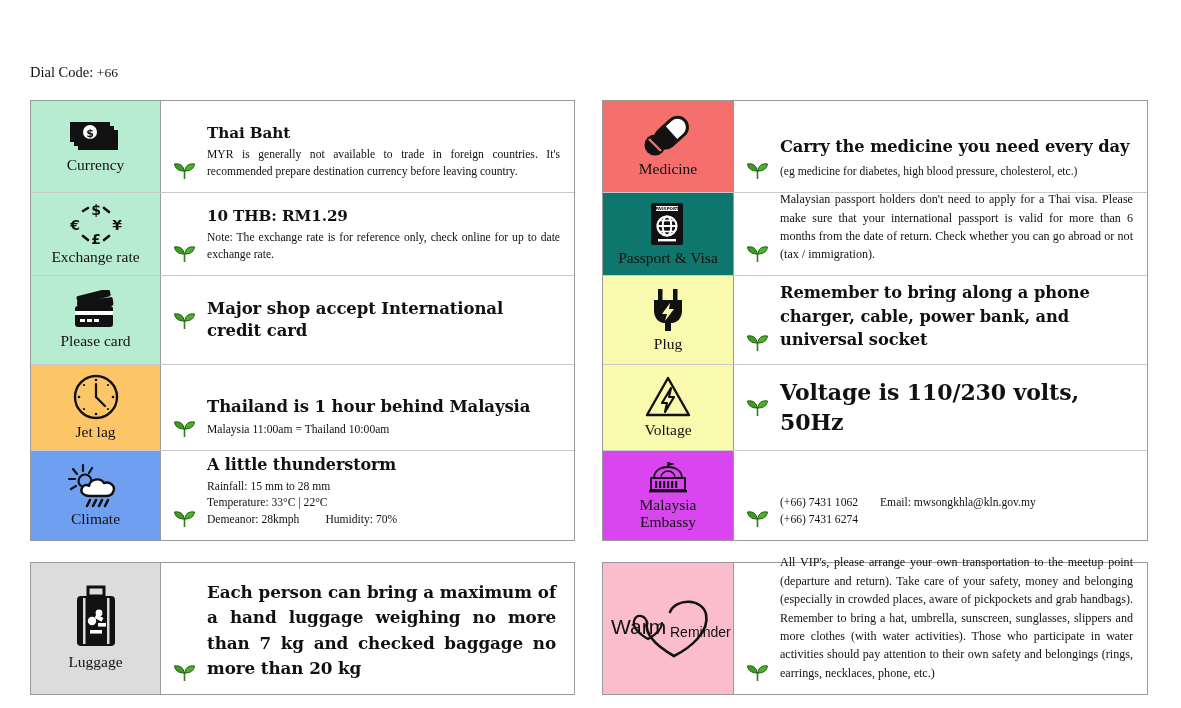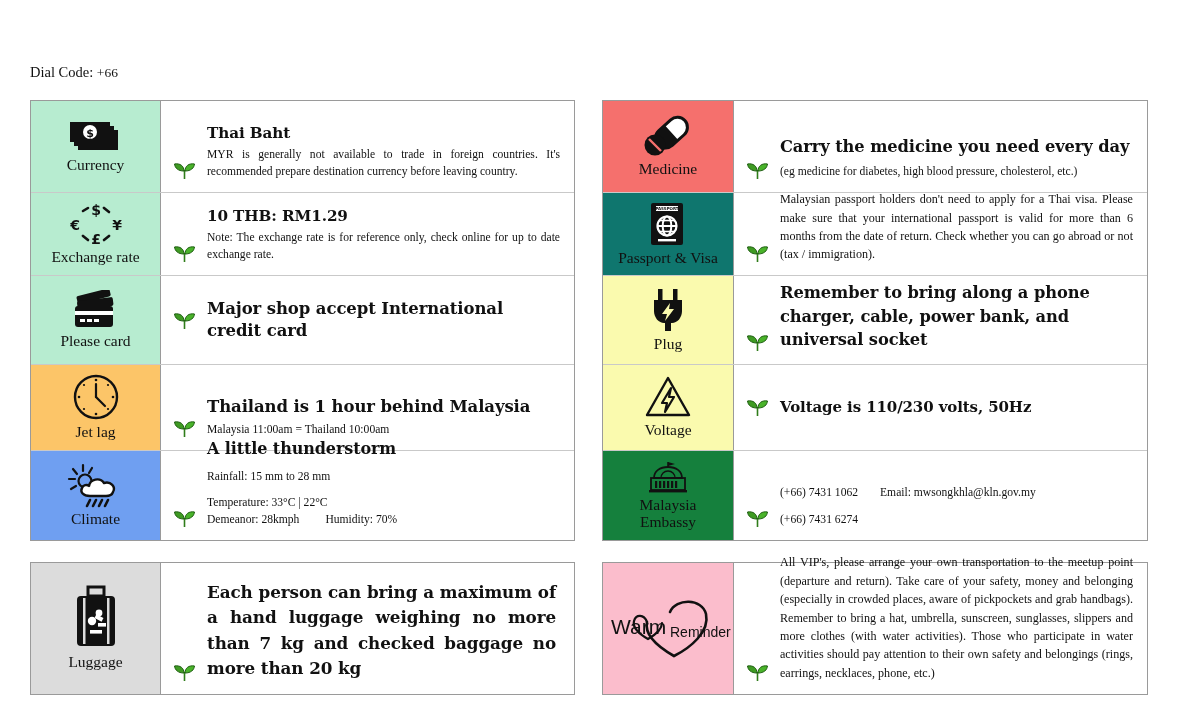--- a/index.html
+++ b/index.html
@@ -64,21 +64,21 @@
     font-weight:bold; font-size:15.2px; line-height:1.32;
     font-family:"DejaVu Serif","Liberation Serif",serif;
     letter-spacing:-0.1px;
   }
   .head.just{ text-align:justify; text-align-last:left; }
   .sub{
     font-size:11.6px; line-height:1.42; margin-top:4px;
     text-align:justify; text-align-last:left;
   }
   .sub.nj{ text-align:left; }
-  .sub .line{ display:block;margin-top:10px; }
+  .sub .line{ display:block; }
   .sub .two{ display:flex; gap:26px; }
 
   
   
   .warm{ position:relative; width:120px; height:76px; }
   .warm svg{ position:absolute; left:0; top:0; }
   .warm .w1{
     position:absolute; left:3px; top:25px;
     font-family:"Liberation Sans","DejaVu Sans",sans-serif;
     font-size:21px; color:#111;
@@ -407,27 +407,27 @@
       </div>
       <div class="body" style="align-items:center;height:100%">
         <span class="sprout">
           <svg width="24" height="18" viewBox="0 0 24 18">
             <path d="M11.5 17 C11.5 11 11.5 9 11.5 8" stroke="#2f7d1a" stroke-width="1.6" fill="none"></path>
             <path d="M11 9 C5 9 2 6 1.5 2 C7 1 11 4 11 9 Z" fill="#3f9b23" stroke="#1d5c10" stroke-width="1"></path>
             <path d="M12 9 C18 9 21 6 21.5 2 C16 1 12 4 12 9 Z" fill="#49b32a" stroke="#1d5c10" stroke-width="1"></path>
           </svg>
         </span>
         <div class="txt">
-          <div class="head" style="font-size:15px">Voltage is 110/230 volts, 50Hz</div>
+          <div class="head" style="font-size:22px">Voltage is 110/230 volts, 50Hz</div>
         </div>
       </div>
     </div>
 
     <div class="row" style="height:89px">
-      <div class="icocell" style="background:#15803d">
+      <div class="icocell" style="background:#d946ef">
         <span class="icoglyph">
           <svg width="50" height="34" viewBox="0 0 50 34">
             <path d="M25 2 L25 8" stroke="#111" stroke-width="1.6"></path>
             <path d="M25 2 L32 4 L25 6 Z" fill="#111"></path>
             <path d="M11 18 C11 11 17 7 25 7 C33 7 39 11 39 18 Z" fill="none" stroke="#111" stroke-width="1.8"></path>
             <path d="M18 18 C18 14 21 11 25 11 C29 11 32 14 32 18" fill="none" stroke="#111" stroke-width="1.4"></path>
             <rect x="8" y="18" width="34" height="12" fill="none" stroke="#111" stroke-width="1.8"></rect>
             <g fill="#111">
               <rect x="12" y="21" width="2.2" height="7"></rect>
               <rect x="16" y="21" width="2.2" height="7"></rect>

